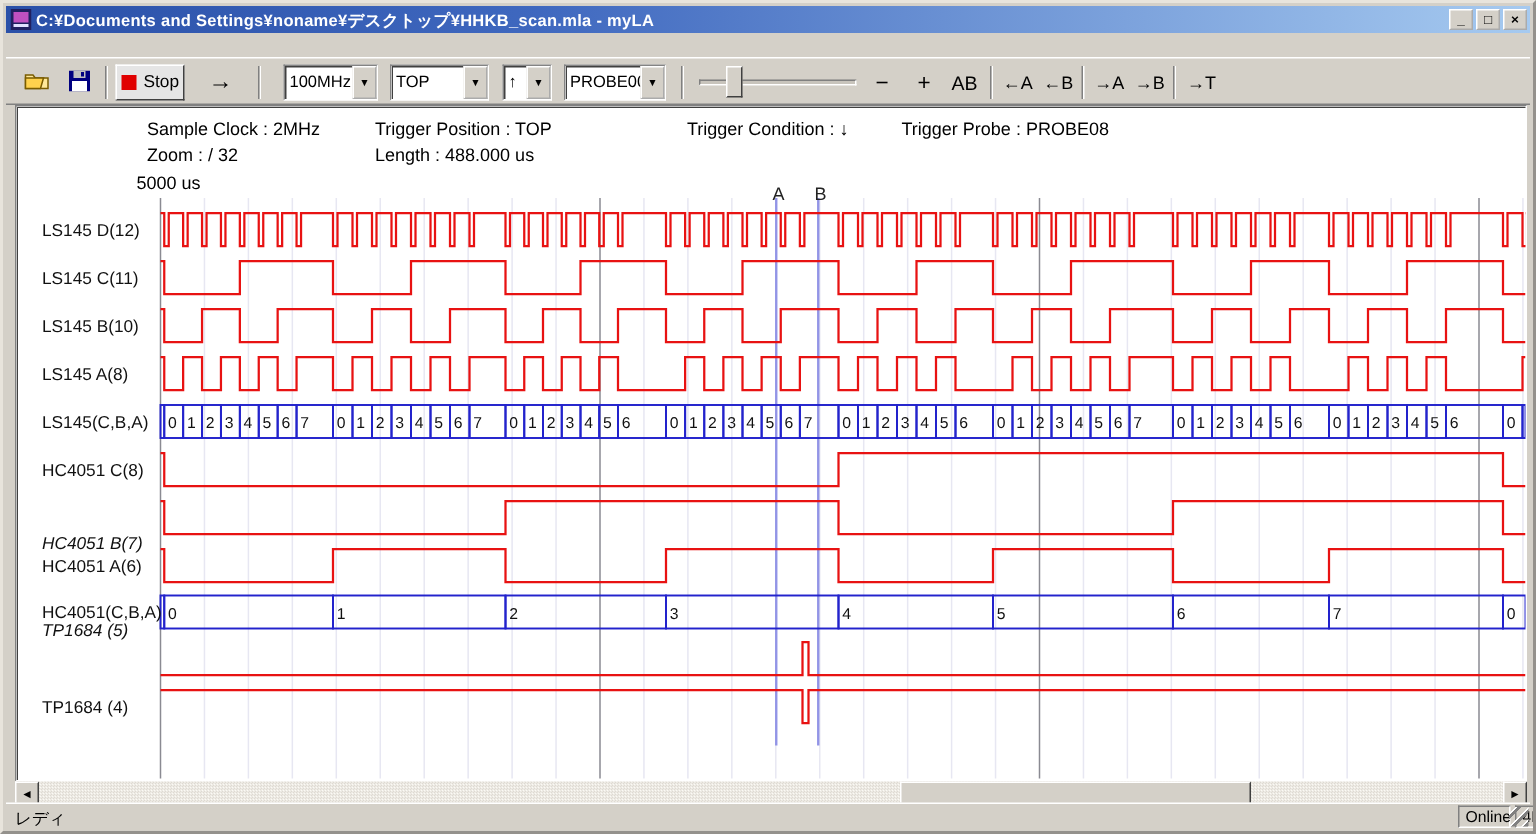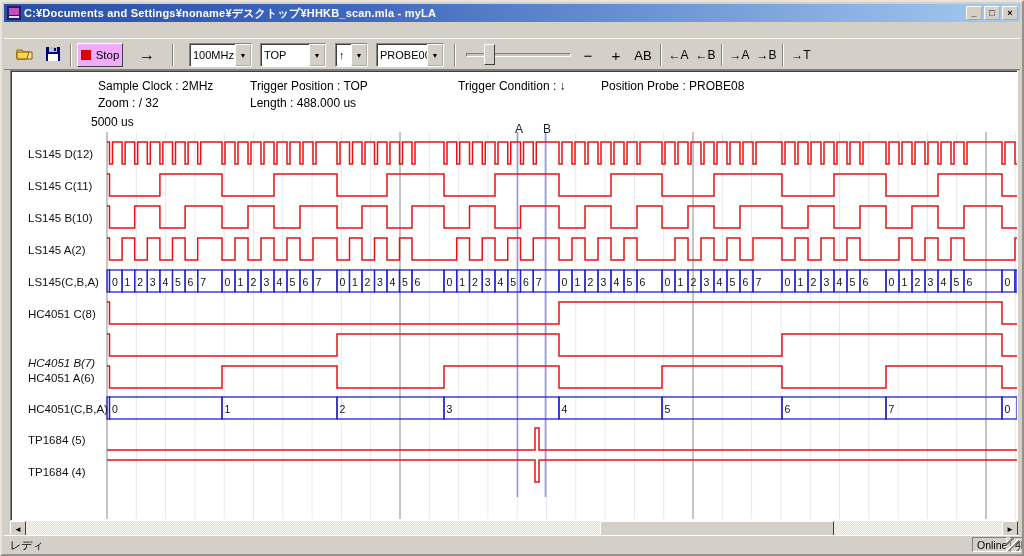--- a/index.html
+++ b/index.html
@@ -19,21 +19,21 @@
         font-size:9px;font-weight:bold;text-align:center;line-height:12px;color:#000;}
   
   .menubar{position:absolute;left:2px;top:20px;right:2px;height:16px;
            display:flex;align-items:center;font-size:11.5px;}
   .menuitem{padding:1px 10px;}
   
   .toolbar{position:absolute;left:2px;top:36px;right:2px;height:32px;
            border-top:1px solid #fff;border-bottom:1px solid #808080;}
   .tb{position:absolute;top:4px;height:24px;}
   .tbtn{display:flex;align-items:center;justify-content:center;font-size:12px;}
-  .raised{background:#f0abfc;border:1px solid;border-color:#fff #404040 #404040 #fff;}
+  .raised{background:#e5e5e5;border:1px solid;border-color:#fff #404040 #404040 #fff;}
   .tsep{position:absolute;top:5px;height:22px;width:2px;
         border-left:1px solid #808080;border-right:1px solid #fff;}
   .combo{background:#fff;border:1px solid;border-color:#848484 #fff #fff #848484;
          box-shadow:inset 1px 1px 0 #404040;display:flex;align-items:center;}
   .combo .val{flex:1;font-size:11px;padding:0 3px;white-space:nowrap;overflow:hidden;}
   .combo .drop{width:16px;height:100%;background:#D4D0C8;border:1px outset #fff;
                font-size:7px;display:flex;align-items:center;justify-content:center;}
   .stopsq{width:10px;height:10px;background:#e00000;margin-right:5px;}
   .slider-groove{position:absolute;left:0;right:0;top:10px;height:4px;
      border:1px solid;border-color:#808080 #fff #fff #808080;background:#c8c4bc;}
@@ -353,37 +353,37 @@
         <text x="886.5" y="410.5" font-size="10.5" fill="#111111" font-family="Liberation Sans, DejaVu Sans, sans-serif">7</text>
         <rect x="1000" y="395" width="15" height="22" fill="none" stroke="#2323cc" stroke-width="1.3"></rect>
         <text x="1002.5" y="410.5" font-size="10.5" fill="#111111" font-family="Liberation Sans, DejaVu Sans, sans-serif">0</text>
         <path d="M105 448H533 V426H537 V448H1015" fill="none" stroke="#e81212" stroke-width="1.5"></path>
         <path d="M105 458H533 V480H537 V458H1015" fill="none" stroke="#e81212" stroke-width="1.5"></path>
       </svg>
 
     <span class="ptext" style="left:87px;top:8px;">Sample Clock : 2MHz</span>
     <span class="ptext" style="left:239px;top:8px;">Trigger Position : TOP</span>
     <span class="ptext" style="left:447px;top:8px;">Trigger Condition : ↓</span>
-    <span class="ptext" style="left:590px;top:8px;">Position Probe : PROBE08</span>
+    <span class="ptext" style="left:590px;top:8px;">Trigger Probe : PROBE08</span>
     <span class="ptext" style="left:87px;top:25px;">Zoom : /  32</span>
     <span class="ptext" style="left:239px;top:25px;">Length : 488.000 us</span>
 
     <span class="ptext" style="left:80px;top:44px;">5000 us</span>
     <span class="cursor-label" style="left:500px;top:51px;">A</span>
     <span class="cursor-label" style="left:528px;top:51px;">B</span>
   <div class="ch-label" style="top: 77px;">LS145 D(12)</div>
       <div class="ch-label" style="top: 109px;">LS145 C(11)</div>
       <div class="ch-label" style="top: 141px;">LS145 B(10)</div>
-      <div class="ch-label" style="top: 173px;">LS145 A(2)</div>
+      <div class="ch-label" style="top: 173px;">LS145 A(8)</div>
       <div class="ch-label" style="top: 205px;">LS145(C,B,A)</div>
       <div class="ch-label" style="top: 237px;">HC4051 C(8)</div>
       <div class="ch-label" style="top: 286px; font-style: italic;">HC4051 B(7)</div>
       <div class="ch-label" style="top: 301px; text-align: center;">HC4051 A(6)</div>
       <div class="ch-label" style="top: 332px;">HC4051(C,B,A)</div>
-      <div class="ch-label" style="top: 363px;">TP1684 (5)</div>
+      <div class="ch-label" style="top: 344px; font-style: italic;">TP1684 (5)</div>
       <div class="ch-label" style="top: 395px;">TP1684 (4)</div>
     </div>
 
   <div class="hscroll">
     <div class="sbtn" style="left:0;">◄</div>
     <div class="sthumb" style="left:590px;width:234px;"></div>
     <div class="sbtn" style="right:0;">►</div>
   </div>
 
   <div class="statusbar">

